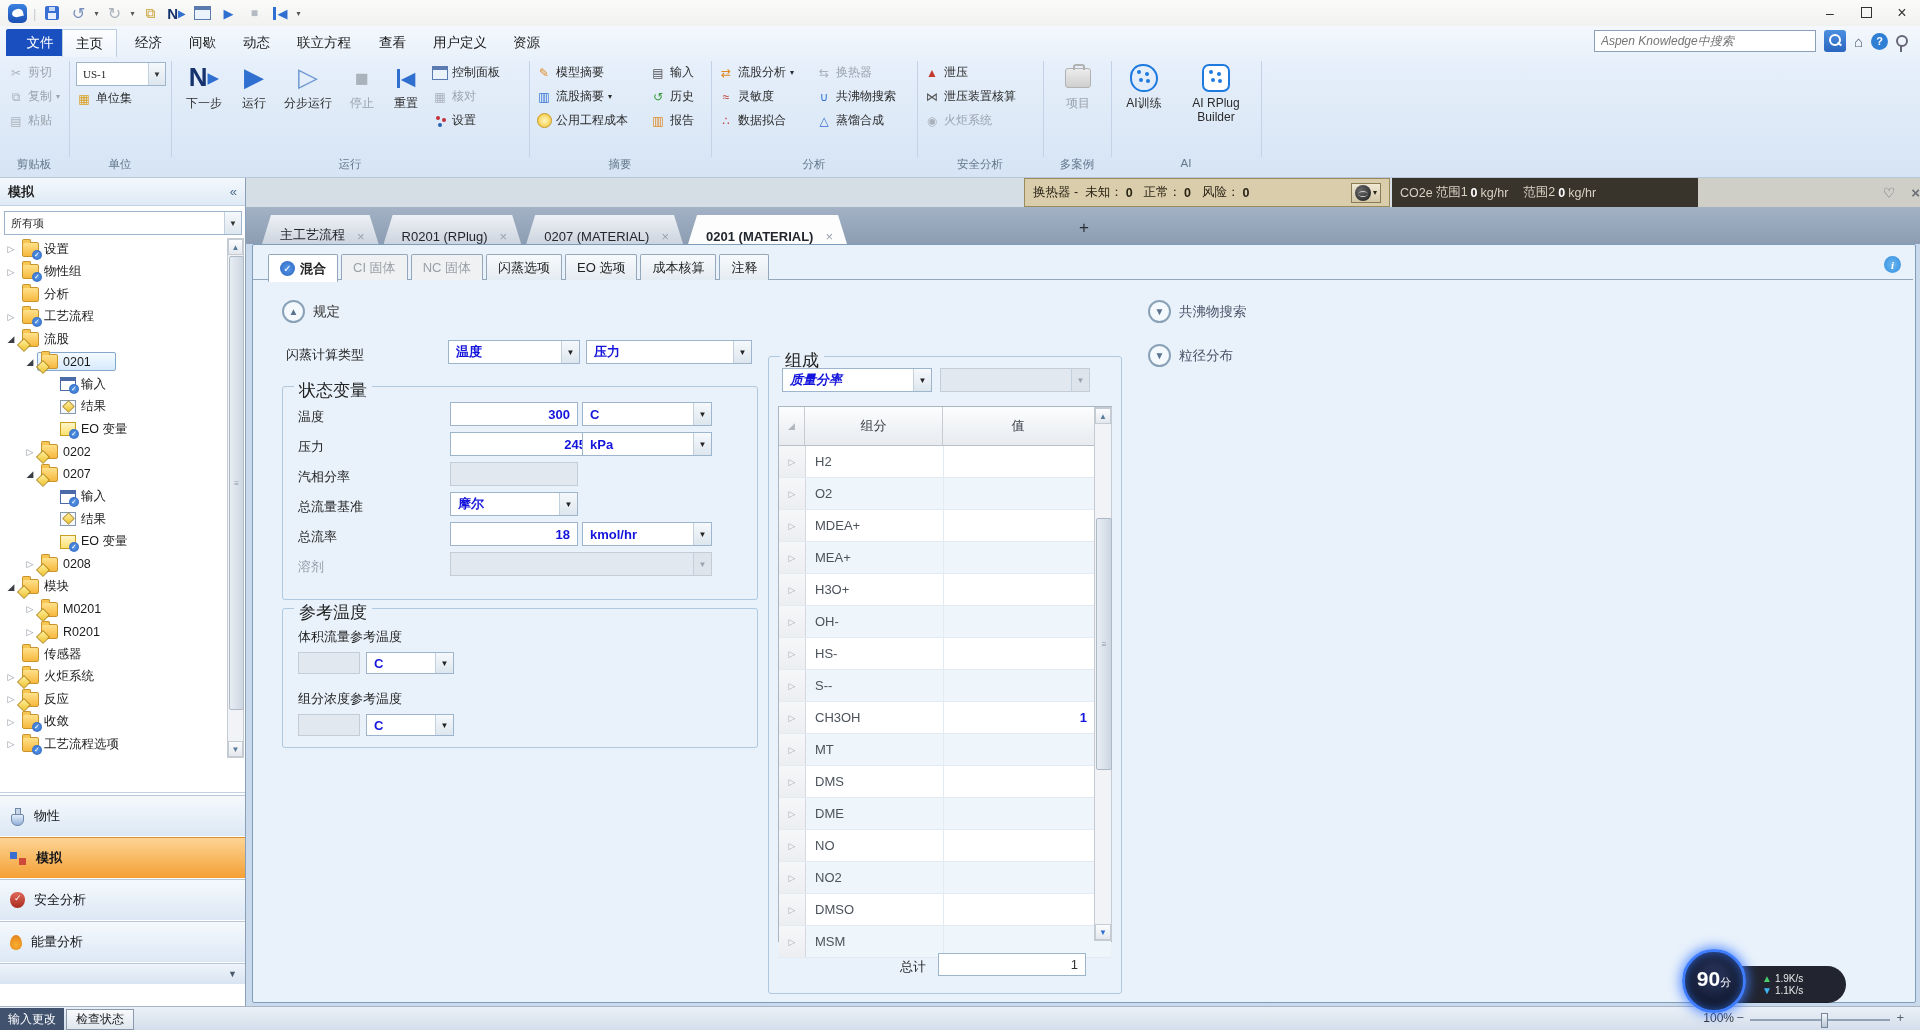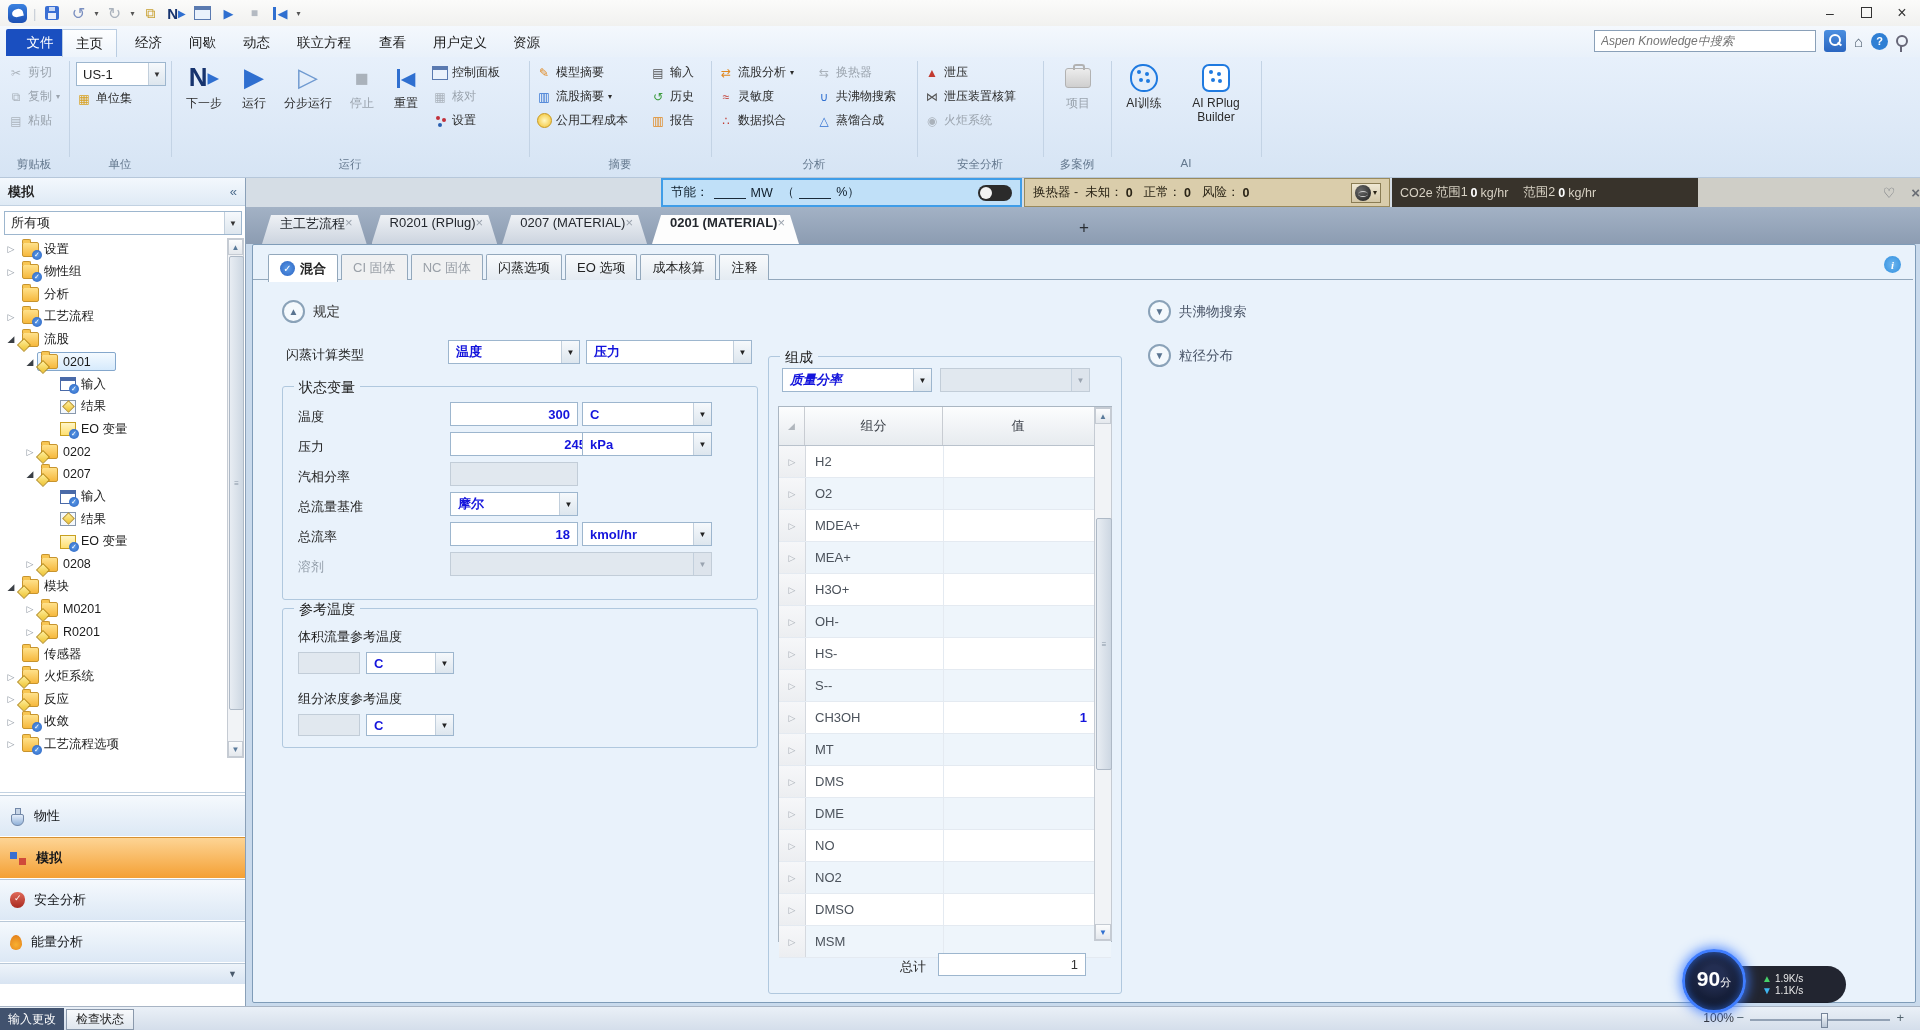--- a/index.html
+++ b/index.html
@@ -38,21 +38,21 @@
   #ribbon{position:absolute;left:0;top:57px;width:1920px;height:120px;background:linear-gradient(#e7f0fb,#d6e4f4);border-bottom:1px solid #b6c7da;}
   .vsep{position:absolute;top:4px;height:96px;width:1px;background:#c3d3e5;}
   .glabel{position:absolute;top:100px;height:16px;text-align:center;font-size:11.5px;color:#64788e;}
   .ri{position:absolute;height:21px;display:flex;align-items:center;gap:4px;font-size:12px;color:#2b2b2b;white-space:nowrap;}
   .ri.dis{color:#9aa3ad;}
   .g{display:inline-flex;width:16px;height:15px;align-items:center;justify-content:center;font-size:12px;flex:none;}
   .rb{position:absolute;top:3px;height:76px;display:flex;flex-direction:column;align-items:center;gap:1px;font-size:12px;color:#2b2b2b;text-align:center;line-height:1.15;}
   .rb.dis{color:#9aa3ad;}
   .bicon{height:36px;display:flex;align-items:center;justify-content:center;}
   .combo{position:absolute;background:#fff;border:1px solid #9db6ce;display:flex;align-items:center;height:22px;}
-  .combo .cv{flex:1;padding:0 6px;font-size:13px;overflow:hidden;white-space:nowrap;}
+  .combo .cv{flex:1;padding:0 6px;font-size:11px;overflow:hidden;white-space:nowrap;font-family:Liberation Serif, serif;}
   .combo .ca{width:16px;align-self:stretch;display:flex;align-items:center;justify-content:center;font-size:8px;color:#333;background:linear-gradient(#f6f9fc,#dde6ee);border-left:1px solid #c2cfdc;}
   .bulb{width:13px;height:13px;border-radius:50%;background:radial-gradient(#fff7c0,#f2c02a);border:1px solid #c89820;}
   .dots{position:relative;width:13px;height:13px;}
   .dots::before{content:'';position:absolute;left:2px;top:2px;width:4px;height:4px;border-radius:50%;background:#c2303a;box-shadow:6px 2px 0 #c2303a,2px 7px 0 #2a5fb0;}
   .brief{width:24px;height:18px;background:linear-gradient(#ececec,#cfcfcf);border:1px solid #b2b2b2;border-radius:3px;position:relative;}
   .brief::before{content:'';position:absolute;left:7px;top:-5px;width:8px;height:4px;border:2px solid #b2b2b2;border-bottom:none;border-radius:3px 3px 0 0;}
   .brain{width:24px;height:24px;border:2px solid #1f7ae0;border-radius:46% 54% 50% 50%;position:relative;}
   .brain::before{content:'';position:absolute;left:5px;top:4px;width:4px;height:4px;border-radius:50%;background:#1f7ae0;box-shadow:8px 2px 0 #1f7ae0,2px 8px 0 #1f7ae0,9px 9px 0 #1f7ae0;}
   .brain2{width:24px;height:24px;border:2px solid #1f7ae0;border-radius:7px;position:relative;background:#fff;}
   .brain2::before{content:'';position:absolute;left:5px;top:4px;width:4px;height:4px;border-radius:50%;background:#1f7ae0;box-shadow:8px 2px 0 #1f7ae0,2px 8px 0 #1f7ae0,9px 9px 0 #1f7ae0;}
@@ -71,38 +71,38 @@
   .toggle .knob{position:absolute;left:2px;top:2px;width:12px;height:12px;border-radius:50%;background:#f2f2f2;}
   .nosign{width:16px;height:16px;border:2px solid #222;border-radius:50%;position:relative;margin-left:8px;flex:none;}
   .nosign::before{content:'';position:absolute;left:-1px;top:5px;width:16px;height:2px;background:#222;transform:rotate(-45deg);}
   .globe{width:16px;height:16px;border-radius:50%;background:radial-gradient(circle at 35% 35%,#6a6a6a,#1c1c1c);position:relative;flex:none;}
   .globe::before{content:'';position:absolute;left:3px;top:6px;width:10px;height:4px;border-radius:50%;border:1px solid #cfcfcf;border-left:none;border-right:none;}
   .globebox{display:flex;align-items:center;gap:2px;background:linear-gradient(#efe8d4,#d4c8a8);border:1px solid #8a7c54;padding:1px 3px;margin-left:auto;}
   .co2v{color:#fff;font-weight:bold;}
   .striptail{position:absolute;left:1452px;top:0;width:222px;height:29px;background:#cfcec7;display:flex;align-items:center;justify-content:flex-end;gap:16px;padding-right:14px;color:#6b6f76;}
   
   #doctabrow{position:absolute;left:246px;top:207px;width:1674px;height:37px;background:linear-gradient(#a3b2c5,#8c9cb2);display:flex;align-items:flex-end;padding-left:16px;gap:5px;}
-  .doc-tab{height:29px;display:flex;align-items:flex-start;gap:0;padding:0 14px 0 18px;font-size:13px;color:#23272d;background:linear-gradient(#eef1f5,#ccd4df);clip-path:polygon(9px 0,calc(100% - 9px) 0,100% 100%,0 100%);}
+  .doc-tab{height:29px;display:flex;align-items:flex-end;gap:12px;padding:0 14px 0 18px;font-size:13px;color:#23272d;background:linear-gradient(#eef1f5,#ccd4df);clip-path:polygon(9px 0,calc(100% - 9px) 0,100% 100%,0 100%);}
   .doc-tab.active{background:#fdfdfd;font-weight:bold;}
   .doc-tab .x{color:#9aa2ad;font-size:13px;font-weight:normal;}
   .plusbtn{height:26px;width:24px;display:flex;align-items:center;justify-content:center;font-size:17px;color:#2a2e34;margin-left:2px;}
   
   #content{position:absolute;left:246px;top:244px;width:1674px;height:762px;background:#c9daec;}
   #formpanel{position:absolute;left:252px;top:244px;width:1662px;height:757px;background:#e9f2fb;border:1px solid #7f9cb8;border-radius:2px;}
   .ftabbar-line{position:absolute;left:253px;top:279px;width:1660px;height:0;border-bottom:1px solid #93a8bc;}
   #formtabs{position:absolute;left:268px;top:254px;display:flex;gap:3px;height:26px;}
   .ftab{display:flex;align-items:center;gap:5px;padding:0 11px;font-size:13px;border:1px solid #93a8bc;border-bottom:none;background:linear-gradient(#f8fafc,#e4ebf2);color:#222;border-radius:2px 2px 0 0;}
   .ftab.active{background:#fff;font-weight:bold;height:27px;}
   .ftab.disabled{background:#f0f1f2;color:#9aa0a8;}
   .tabcheck{width:15px;height:15px;border-radius:50%;background:radial-gradient(#5a9ae8,#2a62c0);color:#fff;font-size:10px;display:flex;align-items:center;justify-content:center;}
   .infoi{position:absolute;left:1884px;top:256px;width:17px;height:17px;border-radius:50%;background:radial-gradient(#6fb6ef,#2f8fdf);color:#fff;font-size:11px;font-style:italic;font-weight:bold;display:flex;align-items:center;justify-content:center;font-family:"Liberation Serif","DejaVu Serif",serif;}
   .sechead{position:absolute;display:flex;align-items:center;gap:8px;font-size:13.5px;color:#333;}
   .chev{width:19px;height:19px;border-radius:50%;border:2px solid #8aa2b8;color:#5a7490;font-size:10px;display:flex;align-items:center;justify-content:center;background:#f4f9fd;}
   .grp{position:absolute;border:1px solid #b0c8de;border-radius:3px;}
-  .leg{position:absolute;font-size:14px;color:#222;background:#e9f2fb;padding:0 5px;}
+  .leg{position:absolute;font-size:17px;color:#222;background:#e9f2fb;padding:0 5px;}
   .flabel{position:absolute;font-size:13px;color:#1f1f1f;white-space:nowrap;}
   .flabel.dim{color:#8f9aa6;}
   .fld{position:absolute;background:#fff;border:1px solid #9db6ce;height:24px;display:flex;align-items:center;justify-content:flex-end;padding:0 7px;font-size:13px;font-weight:bold;color:#1414dc;box-sizing:border-box;}
   .fld.dis{background:#e1e8ef;border-color:#c2cdd8;}
   .combo2{position:absolute;background:#fff;border:1px solid #9db6ce;display:flex;align-items:stretch;height:24px;box-sizing:border-box;}
   .combo2 .cv{flex:1;display:flex;align-items:center;padding:0 7px;font-size:13px;font-weight:bold;color:#1414dc;overflow:hidden;white-space:nowrap;}
   .combo2 .cv.it{font-style:italic;}
   .combo2 .ca{width:17px;display:flex;align-items:center;justify-content:center;font-size:8px;color:#222;background:linear-gradient(#f6f9fc,#dde6ee);border-left:1px solid #c2cfdc;}
   .combo2.dis{background:#e1e8ef;border-color:#c2cdd8;}
   .combo2.dis .ca{background:#dde4ec;color:#9aa4b0;}
@@ -416,31 +416,20 @@
         <span class="bicon">
           <span class="brain2"></span>
         </span>
         <span>AI RPlug Builder</span>
       </div>
     <div class="glabel" style="left:1112px;width:148px">AI</div>
     <div class="vsep" style="left:1261px"></div>
   </div>
 
   <div id="striprow">
-    <div class="strip blue">
-      <span>节能：</span>
-        <span class="blank" style="border-color:#1a2a38"></span>
-      <span>MW</span>
-      <span style="margin-left:6px">（</span>
-        <span class="blank" style="border-color:#1a2a38"></span>
-      <span>%）</span>
-      <span class="toggle" style="margin-left:auto">
-          <span class="knob"></span>
-        </span>
-    </div>
     <div class="strip tan">
       <span>换热器 -</span>
       <span style="margin-left:4px">未知：</span>
         <b>0</b>
       <span style="margin-left:8px">正常：</span>
         <b>0</b>
       <span style="margin-left:8px">风险：</span>
         <b>0</b>
       <span class="globebox">
           <span class="globe"></span>

